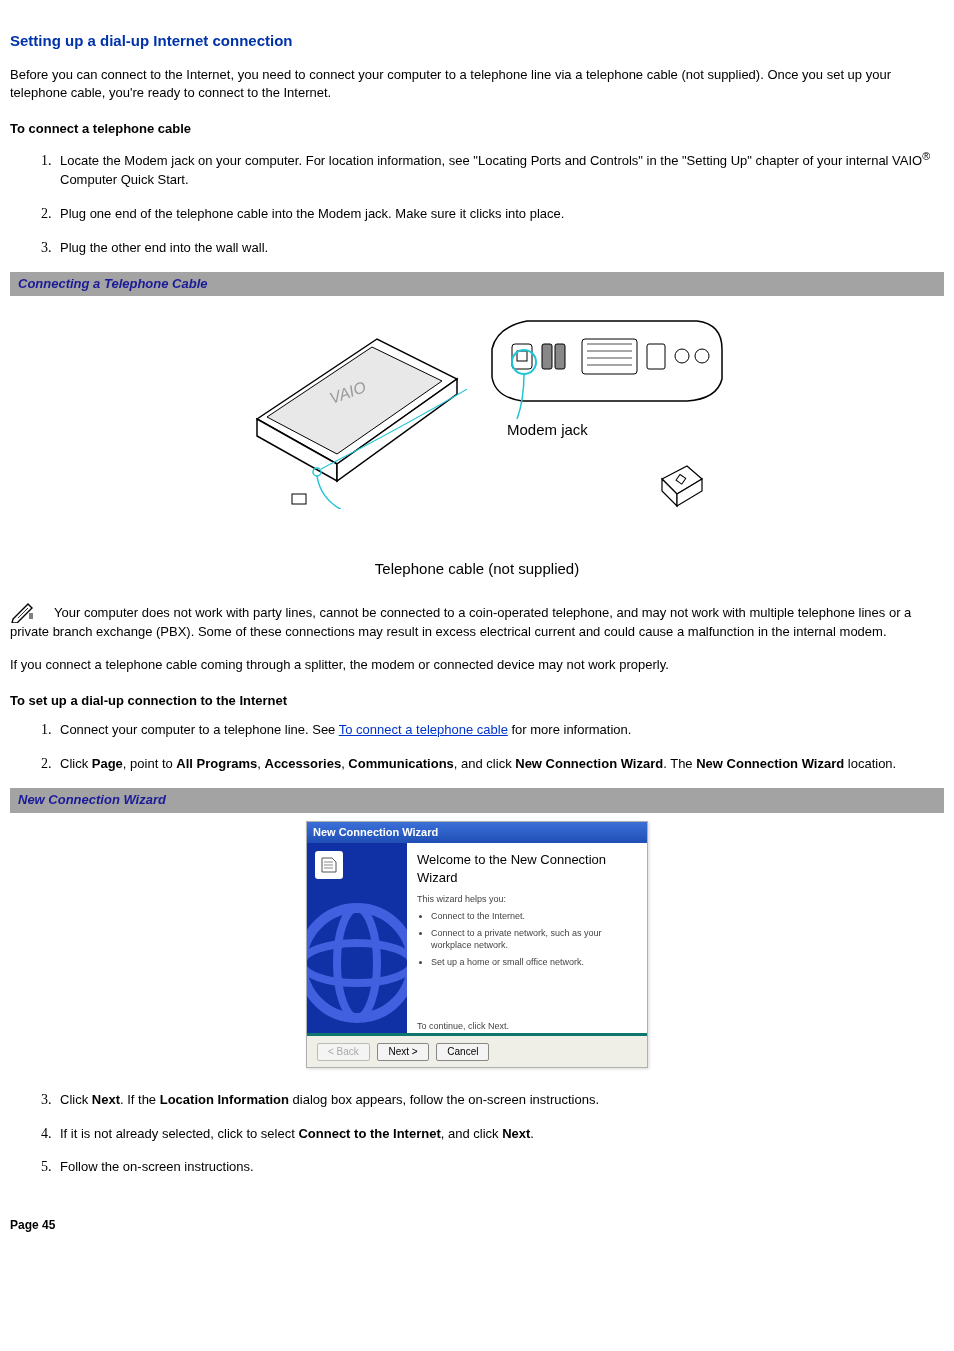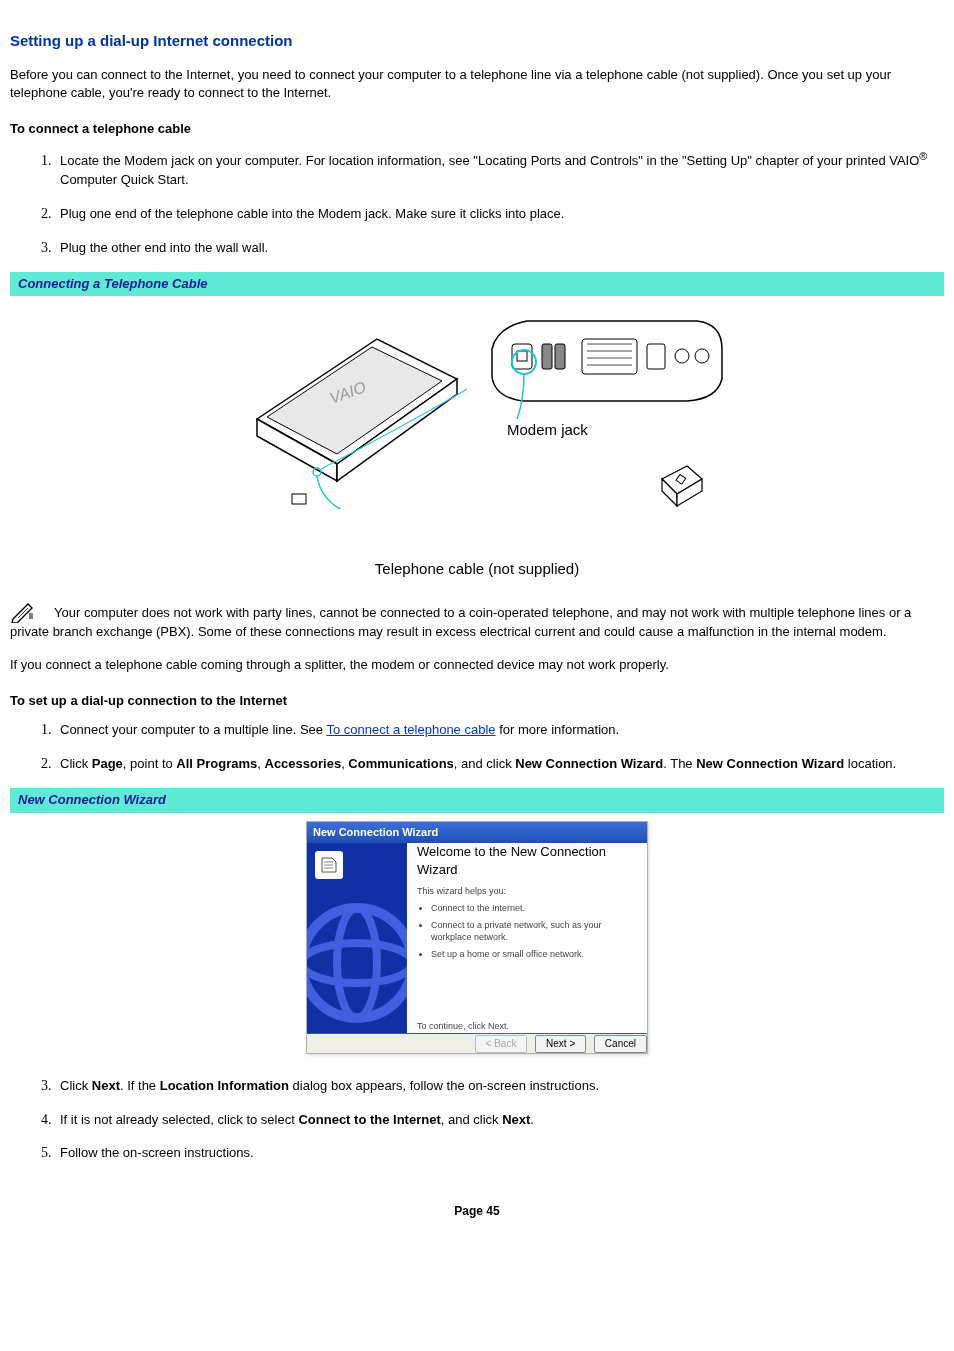--- a/index.html
+++ b/index.html
@@ -31,21 +31,21 @@
     font-family: "Times New Roman", serif;
     font-size: 14px;
     margin-bottom: 14px;
     padding-left: 5px;
   }
   ol.steps > li > span {
     font-family: Verdana, Geneva, sans-serif;
     font-size: 13px;
   }
   .fig-caption-bar {
-    background: #5eead4;
+    background: #a3a3a3;
     color: #1a1a99;
     font-style: italic;
     font-weight: bold;
     font-size: 13px;
     padding: 3px 8px;
     margin: 5px 0 0 0;
   }
   .figure-box {
     text-align: center;
     margin: 8px 0 22px 0;
@@ -97,74 +97,73 @@
     overflow:hidden;
   }
   .wizard-side-icon {
     position:absolute; top:8px; left:8px;
     width:28px; height:28px;
     background:#fff; border-radius:3px;
     display:flex; align-items:center; justify-content:center;
   }
   .wizard-main {
     flex:1;
-    padding: 0 10px;
+    padding: 8px 10px;
     font-family: Tahoma, sans-serif;
     font-size: 9px;
     color:#444;
     position:relative;
   }
   .wizard-main h4 {
     font-family: Arial, sans-serif;
     font-size: 13px;
     font-weight: normal;
     color:#000;
     margin: 0 0 6px 0;
   }
   .wizard-main .helps { margin-bottom:4px; }
   .wizard-main ul { margin:0 0 0 4px; padding-left:10px; }
   .wizard-main ul li { margin-bottom:4px; }
   .wizard-continue { position:absolute; bottom:0; left:10px; }
   .wizard-footer {
     background:#efefe7;
-    border-top:1px solid #0f766e;
-    padding:0;
-    text-align:right;
+    border-top:3px solid #0f766e;
+    padding:6px;
   }
   .wizard-btn {
     display:inline-block;
     font-family: Tahoma, sans-serif;
     font-size:10px;
     border:1px solid #888;
     background:#f4f4f4;
     padding:1px 10px;
     margin-left:4px;
     border-radius:2px;
     color:#000;
   }
   .wizard-btn.disabled { color:#aaa; border-color:#bbb; }
   .page-number {
-    text-align:center;
+    text-align:left;
     font-size:12px;
     font-weight:bold;
     margin-top:40px;
   }
   b { font-weight:bold; }
 </style>
 </head>
 <body>
 
 <h2 class="page-title">Setting up a dial-up Internet connection</h2>
 
 <p>Before you can connect to the Internet, you need to connect your computer to a telephone line via a telephone cable (not supplied). Once you set up your telephone cable, you're ready to connect to the Internet.</p>
 
 <h3 class="sub-heading">To connect a telephone cable</h3>
 
 <ol class="steps">
-  <li><span><span>Locate the Modem jack on your computer. For location information, see "Locating Ports and Controls" in the "Setting Up" chapter of your printed VAIO</span><sup>®</sup><span> Computer Quick Start.</span></span></li>
+  <li><span><span>Locate the Modem jack on your computer. For location information, see "Locating Ports and Controls" in the "Setting Up" chapter of your internal VAIO</span><sup>®</sup><span> Computer Quick Start.</span></span></li>
   <li><span>Plug one end of the telephone cable into the Modem jack. Make sure it clicks into place.</span></li>
   <li><span>Plug the other end into the wall wall.</span></li>
 </ol>
 
 <div class="fig-caption-bar">Connecting a Telephone Cable</div>
 
 <div class="figure-box">
   <div class="diagram1">
     
     <svg class="laptop-svg" width="230" height="200">
@@ -212,21 +211,21 @@
     <path d="M6 15 L16 5 M8 17 L18 7" stroke="#000" stroke-width="0.8"></path>
     <path d="M19 13 L23 13 M19 15 L23 15 M19 17 L23 17" stroke="#000" stroke-width="1"></path>
   </svg><span>Your computer does not work with party lines, cannot be connected to a coin-operated telephone, and may not work with multiple telephone lines or a private branch exchange (PBX). Some of these connections may result in excess electrical current and could cause a malfunction in the internal modem.</span>
 </div>
 
 <p>If you connect a telephone cable coming through a splitter, the modem or connected device may not work properly.</p>
 
 <h3 class="sub-heading">To set up a dial-up connection to the Internet</h3>
 
 <ol class="steps">
-  <li><span><span>Connect your computer to a multiple line. See </span><a href="#" class="inline-link">To connect a telephone cable</a><span> for more information.</span></span></li>
+  <li><span><span>Connect your computer to a telephone line. See </span><a href="#" class="inline-link">To connect a telephone cable</a><span> for more information.</span></span></li>
   <li><span><span>Click </span><b>Page</b><span>, point to </span><b>All Programs</b><span>, </span><b>Accessories</b><span>, </span><b>Communications</b><span>, and click </span><b>New Connection Wizard</b><span>. The </span><b>New Connection Wizard</b><span> location.</span></span></li>
 </ol>
 
 <div class="fig-caption-bar">New Connection Wizard</div>
 
 <div class="figure-box">
   <div class="wizard-window">
     <div class="wizard-titlebar">New Connection Wizard</div>
     <div class="wizard-body">
       <div class="wizard-side">

